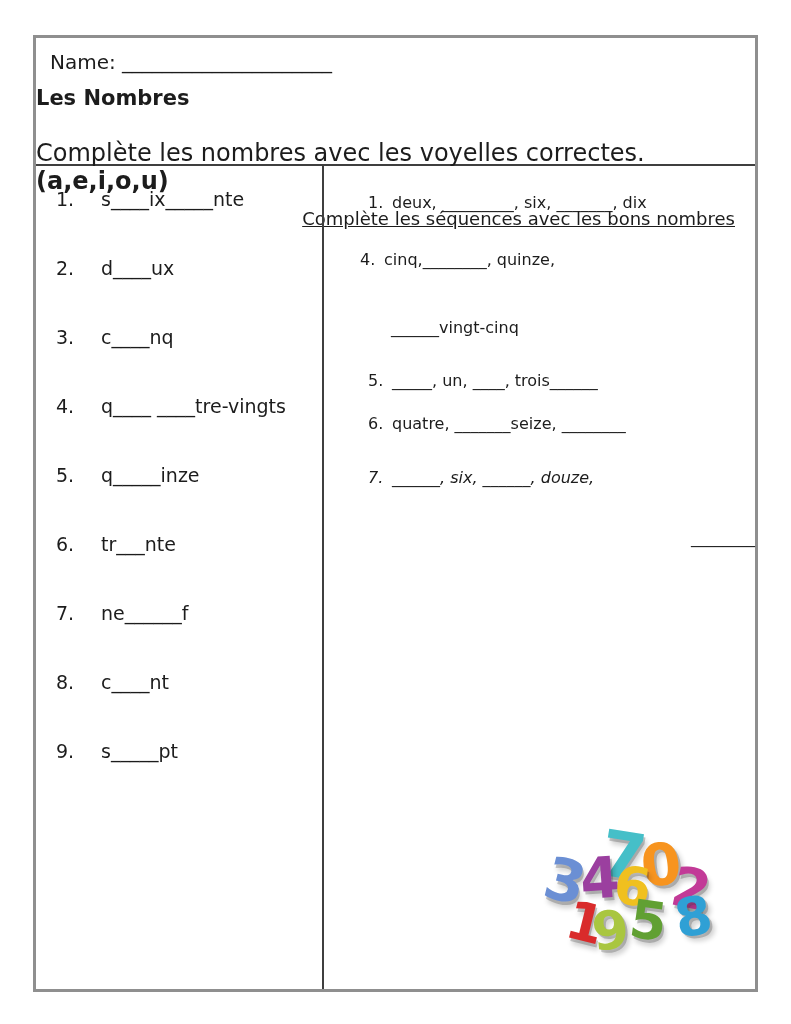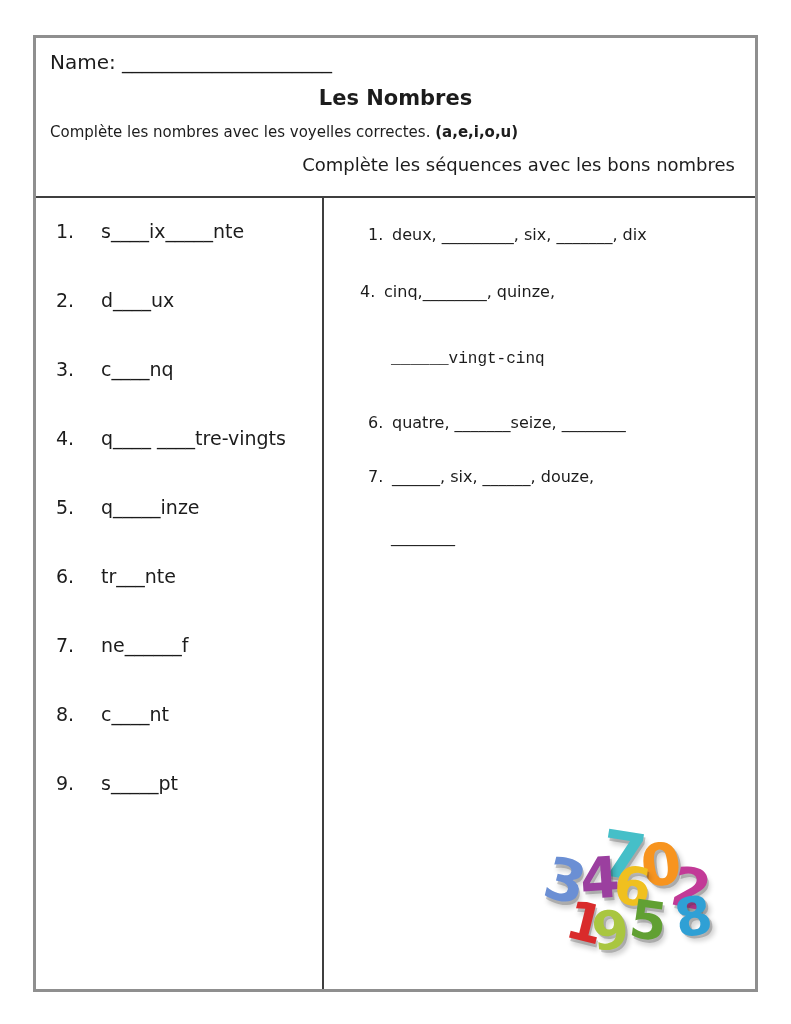--- a/index.html
+++ b/index.html
@@ -9,57 +9,57 @@
     color:#1c1c1c;position:relative;overflow:hidden;
   }
   .sheet{position:absolute;inset:0;background:#fff;}
   .frame{
     position:absolute;left:33px;top:35px;right:33px;bottom:32px;
     border:3px solid #8f8f8f;box-sizing:border-box;background:#fff;
     display:flex;flex-direction:column;
   }
   
   .headerbox{
-    height:160px;box-sizing:border-box;flex:0 0 auto;
+    height:128px;box-sizing:border-box;flex:0 0 auto;
     border-bottom:2px solid #3f3f3f;
   }
   .name-date{display:flex;padding:12px 24px 0 14px;font-size:20px;}
   .field{white-space:nowrap;}
   .field-name{width:392px;}
   .field-date{flex:1;}
   .blank{letter-spacing:0;}
   .title{
-    text-align:center;font-size:21px;font-weight:bold;margin-top:12px;
+    text-align:left;font-size:21px;font-weight:bold;margin-top:12px;
   }
-  .instr1{padding-left:14px;margin-top:13px;font-size:15px;}
+  .instr1{margin-top:29px;font-size:24px;}
   .instr1 b{font-weight:bold;}
   .instr2{
-    text-align:right;padding-right:20px;margin-top:13px;font-size:18px;
+    text-align:right;padding-right:20px;margin-top:13px;font-size:18px;text-decoration:underline;
   }
   
   .columns{flex:1;display:flex;min-height:0;}
   .leftcol{
     width:288px;box-sizing:border-box;flex:0 0 auto;
     border-right:2px solid #3f3f3f;
     padding:22px 0 0 20px;
   }
   .rightcol{flex:1;min-width:0;}
   .lrow{height:69px;font-size:19px;display:flex;align-items:flex-start;}
   .lnum{width:45px;flex:0 0 auto;}
   .rrow{font-size:16px;line-height:23px;padding-left:44px;white-space:nowrap;}
   .rnum{display:inline-block;min-width:24px;}
   .r1{margin-top:25px;}
   .r2{margin-top:35px;}
   .r3{margin-top:34px;}
   .r4{margin-top:34px;padding-left:36px;}
-  .r5{margin-top:45px;font-family:Liberation Mono, monospace;}
+  .r5{margin-top:45px;}
   .r6{margin-top:30px;}
-  .r7{margin-top:40px;}
-  .r8{margin-top:31px;}
-  .r9{margin-top:37px;}
+  .r7{margin-top:20px;}
+  .r8{margin-top:31px;font-style:italic;}
+  .r9{margin-top:37px;text-align:right;}
   .cont{padding-left:67px;}
   
   .pile{
     position:absolute;left:545px;top:826px;width:205px;height:150px;
     pointer-events:none;
   }
   .dnum{
     position:absolute;font-weight:bold;line-height:1;
     text-shadow:2px 3px 0 rgba(60,60,60,0.28), 4px 6px 5px rgba(0,0,0,0.18);
   }
@@ -139,20 +139,23 @@
       <div class="rightcol">
         <div class="rrow r1">
           <span class="rnum">1.</span><span>deux, _________, six, _______, dix</span>
         </div>
         <div class="rrow r4">
           <span class="rnum">4.</span><span>cinq,________, quinze,</span>
         </div>
         <div class="rrow r5 cont">
           <span>______vingt-cinq</span>
         </div>
+        <div class="rrow r6">
+          <span class="rnum">5.</span><span>_____, un, ____, trois______</span>
+        </div>
         <div class="rrow r7">
           <span class="rnum">6.</span><span>quatre, _______seize, ________</span>
         </div>
         <div class="rrow r8">
           <span class="rnum">7.</span><span>______, six, ______, douze,</span>
         </div>
         <div class="rrow r9 cont">
           <span>________</span>
         </div>
       </div>

